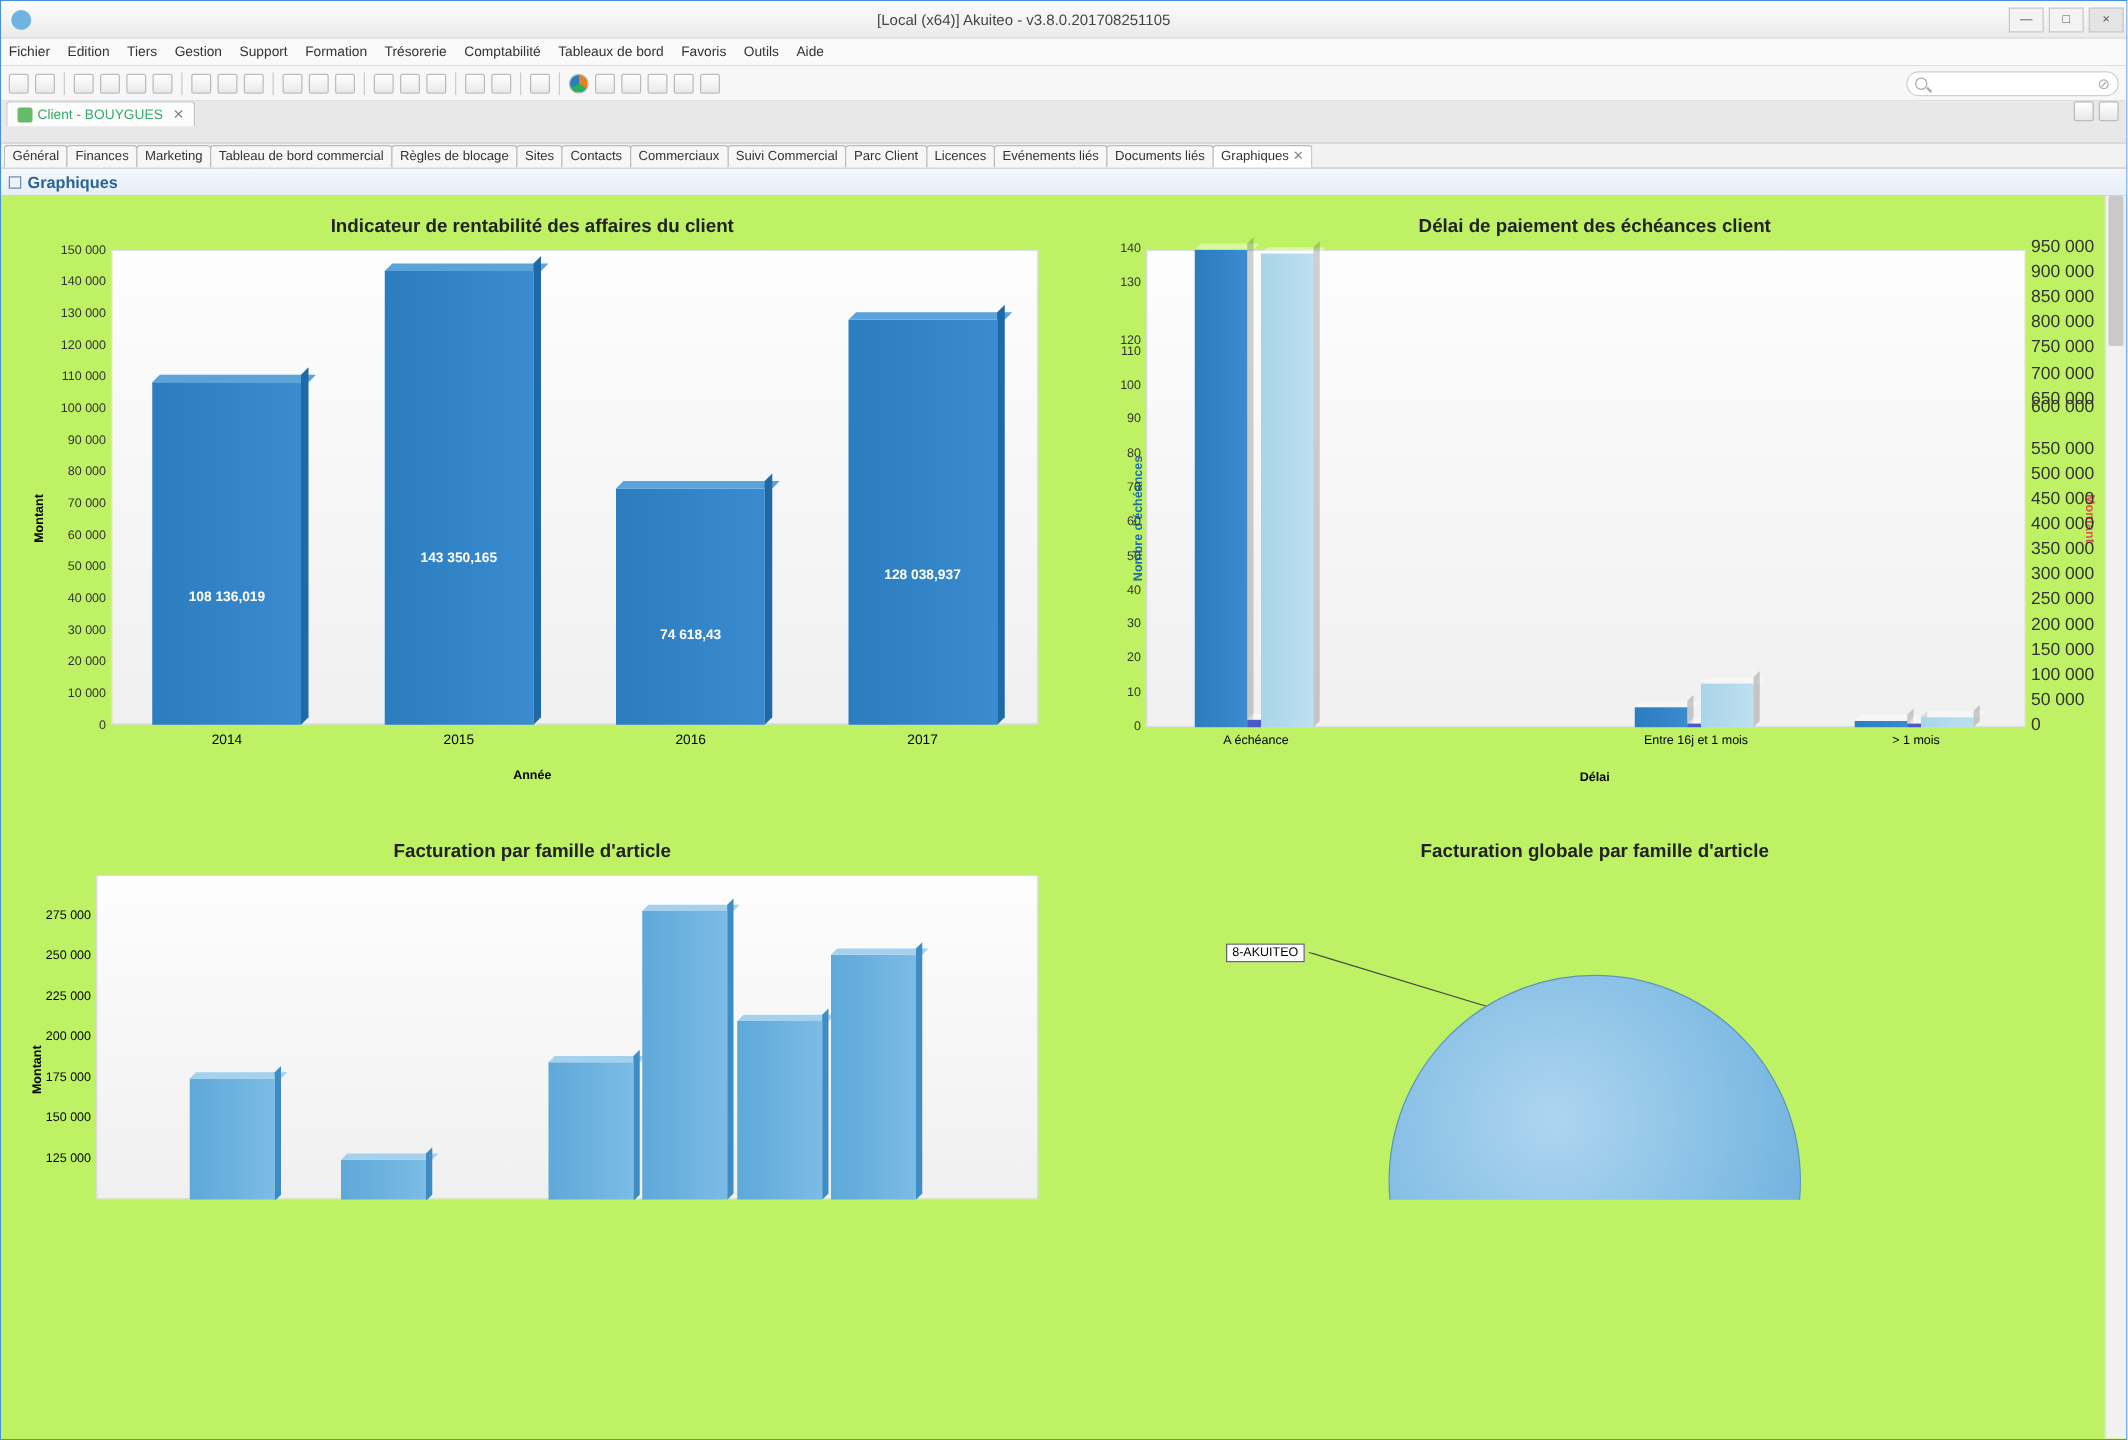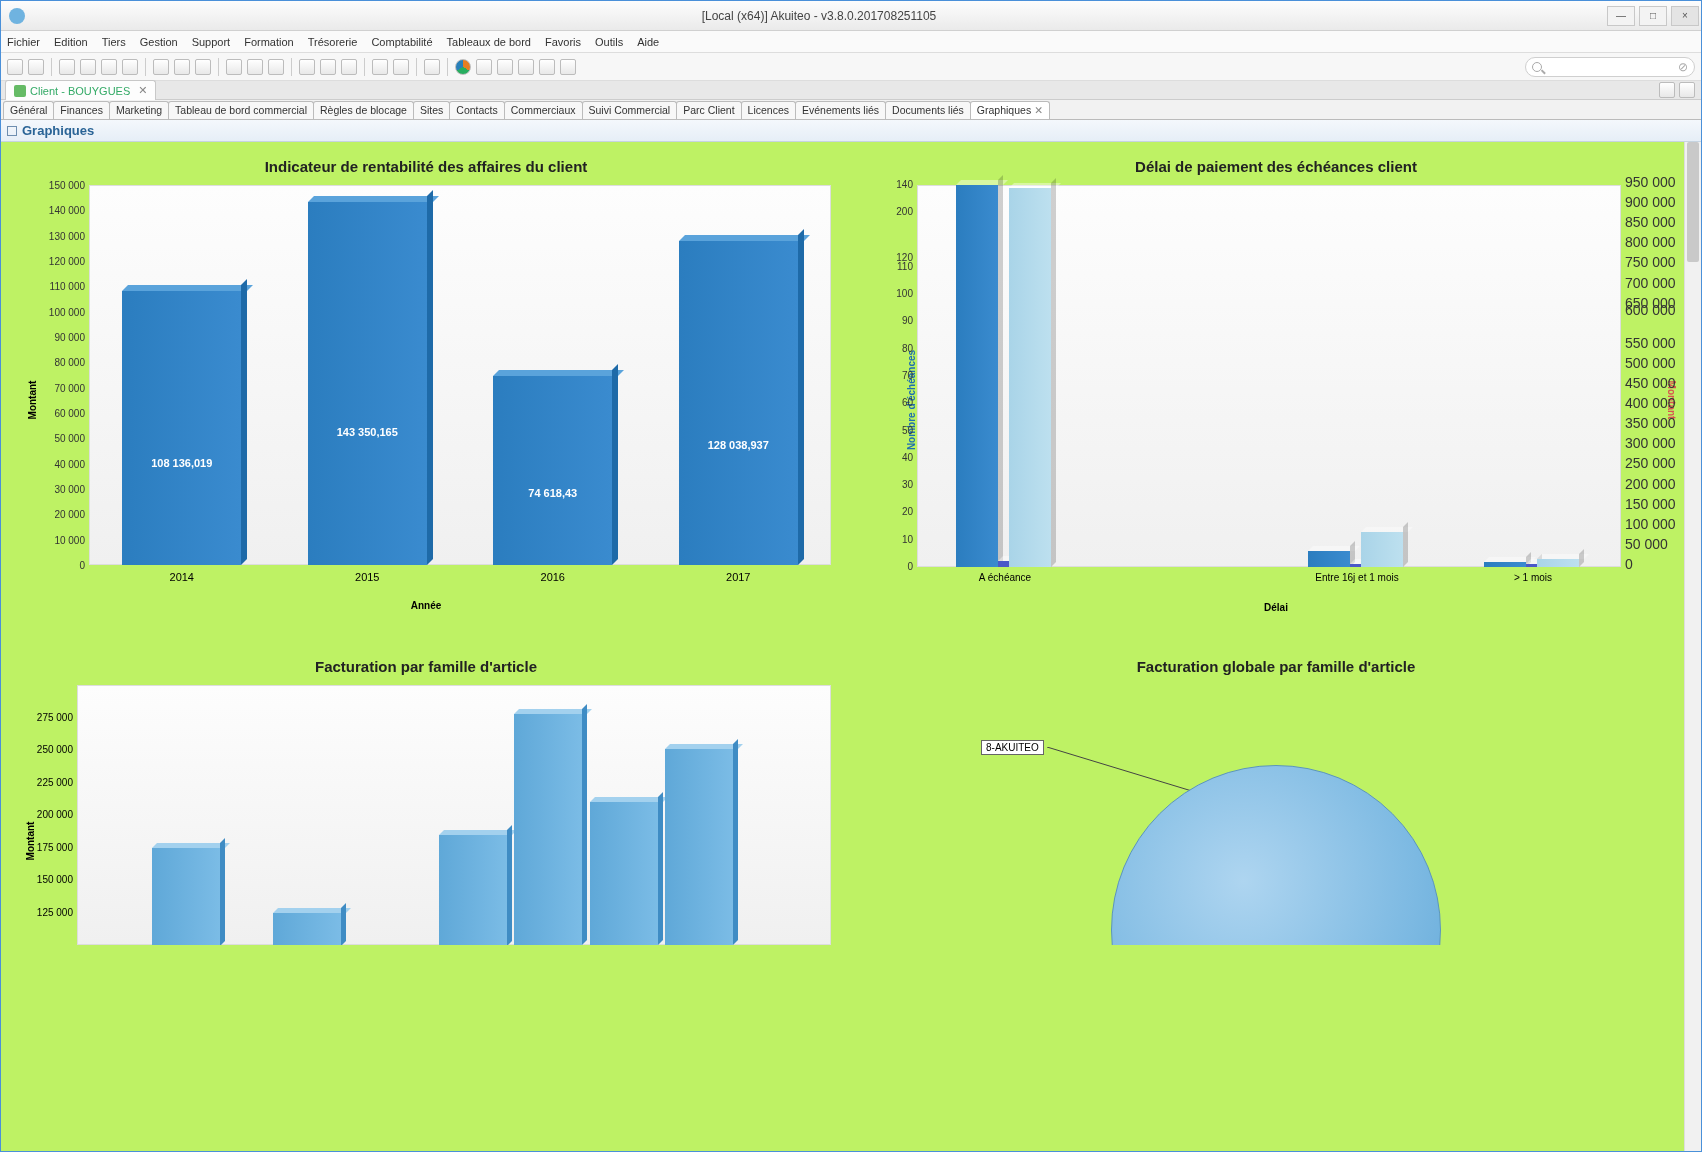--- a/index.html
+++ b/index.html
@@ -12,21 +12,21 @@
 .win-controls div { width:28px; height:20px; margin:0 2px; text-align:center; line-height:18px; border:1px solid #c8c8c8; background:#f3f3f3; font-size:10px; color:#555; }
 .menubar { height:22px; display:flex; align-items:center; padding:0 6px; gap:14px; background:#fafafa; border-bottom:1px solid #ddd; color:#333; }
 .menubar span { cursor:default; }
 .toolbar { height:28px; display:flex; align-items:center; gap:5px; padding:0 6px; background:#f7f7f7; border-bottom:1px solid #ddd; }
 .tool-ic { width:16px; height:16px; border:1px solid #bcbcbc; background:linear-gradient(#fff,#e8e8e8); border-radius:2px; }
 .tool-sep { width:1px; height:18px; background:#ccc; margin:0 2px; }
 .search-box { margin-left:auto; width:170px; height:20px; border:1px solid #cfcfcf; border-radius:10px; display:flex; align-items:center; padding:0 6px; background:#fff; }
 .search-box .mag { width:10px;height:10px;border:1.5px solid #aaa;border-radius:50%; position:relative;}
 .search-box .mag::after{content:"";position:absolute;width:5px;height:1.5px;background:#aaa;transform:rotate(45deg);left:8px;top:8px;}
 .search-box .x { margin-left:auto; color:#aaa; font-size:12px;}
-.doc-tab { height:19px; display:flex; align-items:center; background:#e8e8e8; border-bottom:1px solid #ccc; padding-left:4px; }
+.doc-tab { height:34px; display:flex; background:#e8e8e8; border-bottom:1px solid #ccc; padding-left:4px; }
 .doc-tab .tab { height:20px; padding:0 8px; background:#fdfdfd; border:1px solid #c8c8c8; border-bottom:none; border-radius:3px 3px 0 0; display:flex; align-items:center; gap:4px; font-size:11px; color:#3a6; }
 .doc-tab .tab .ic{width:12px;height:12px;background:#6b6;border-radius:2px;}
 .doc-tab .tab .x{color:#888;margin-left:4px;}
 .doc-tab .tool-right{margin-left:auto;display:flex;gap:4px;padding-right:6px;}
 .inner-tabs { height:20px; display:flex; align-items:flex-end; background:#f2f2f2; border-bottom:1px solid #bbb; padding:0 2px; gap:0; }
 .inner-tabs .itab { height:18px; padding:0 6px; border:1px solid #bbb; border-bottom:none; background:#f7f7f7; font-size:10.5px; line-height:17px; color:#333; border-radius:3px 3px 0 0; margin-right:-1px; white-space:nowrap; }
 .inner-tabs .itab.active { background:#fff; font-weight:500; }
 .inner-tabs .itab .x{color:#888;margin-left:3px;}
 .section-header { height:22px; display:flex; align-items:center; padding:0 6px; background:linear-gradient(#f4f8fc,#e6eef7); border-bottom:1px solid #c6d4e1; color:#2a6496; font-weight:bold; font-size:13px; gap:5px; }
 .section-header .sq{width:10px;height:10px;border:1px solid #6e8eb0;}
@@ -252,21 +252,21 @@
               <div class="ytick-l" style="bottom: 76.8571px;">30</div>
               <div class="ytick-l" style="bottom: 104.143px;">40</div>
               <div class="ytick-l" style="bottom: 131.429px;">50</div>
               <div class="ytick-l" style="bottom: 158.714px;">60</div>
               <div class="ytick-l" style="bottom: 186px;">70</div>
               <div class="ytick-l" style="bottom: 213.286px;">80</div>
               <div class="ytick-l" style="bottom: 240.571px;">90</div>
               <div class="ytick-l" style="bottom: 267.857px;">100</div>
               <div class="ytick-l" style="bottom: 295.143px;">110</div>
               <div class="ytick-l" style="bottom: 304px;">120</div>
-              <div class="ytick-l" style="bottom: 349.714px;">200</div>
+              <div class="ytick-l" style="bottom: 349.714px;">130</div>
               <div class="ytick-l" style="bottom: 377px;">140</div>
               <div class="ytick-r" style="bottom: -5px;">0</div>
               <div class="ytick-r" style="bottom: 15.1053px;">50 000</div>
               <div class="ytick-r" style="bottom: 35.2105px;">100 000</div>
               <div class="ytick-r" style="bottom: 55.3158px;">150 000</div>
               <div class="ytick-r" style="bottom: 75.4211px;">200 000</div>
               <div class="ytick-r" style="bottom: 95.5263px;">250 000</div>
               <div class="ytick-r" style="bottom: 115.632px;">300 000</div>
               <div class="ytick-r" style="bottom: 135.737px;">350 000</div>
               <div class="ytick-r" style="bottom: 155.842px;">400 000</div>

